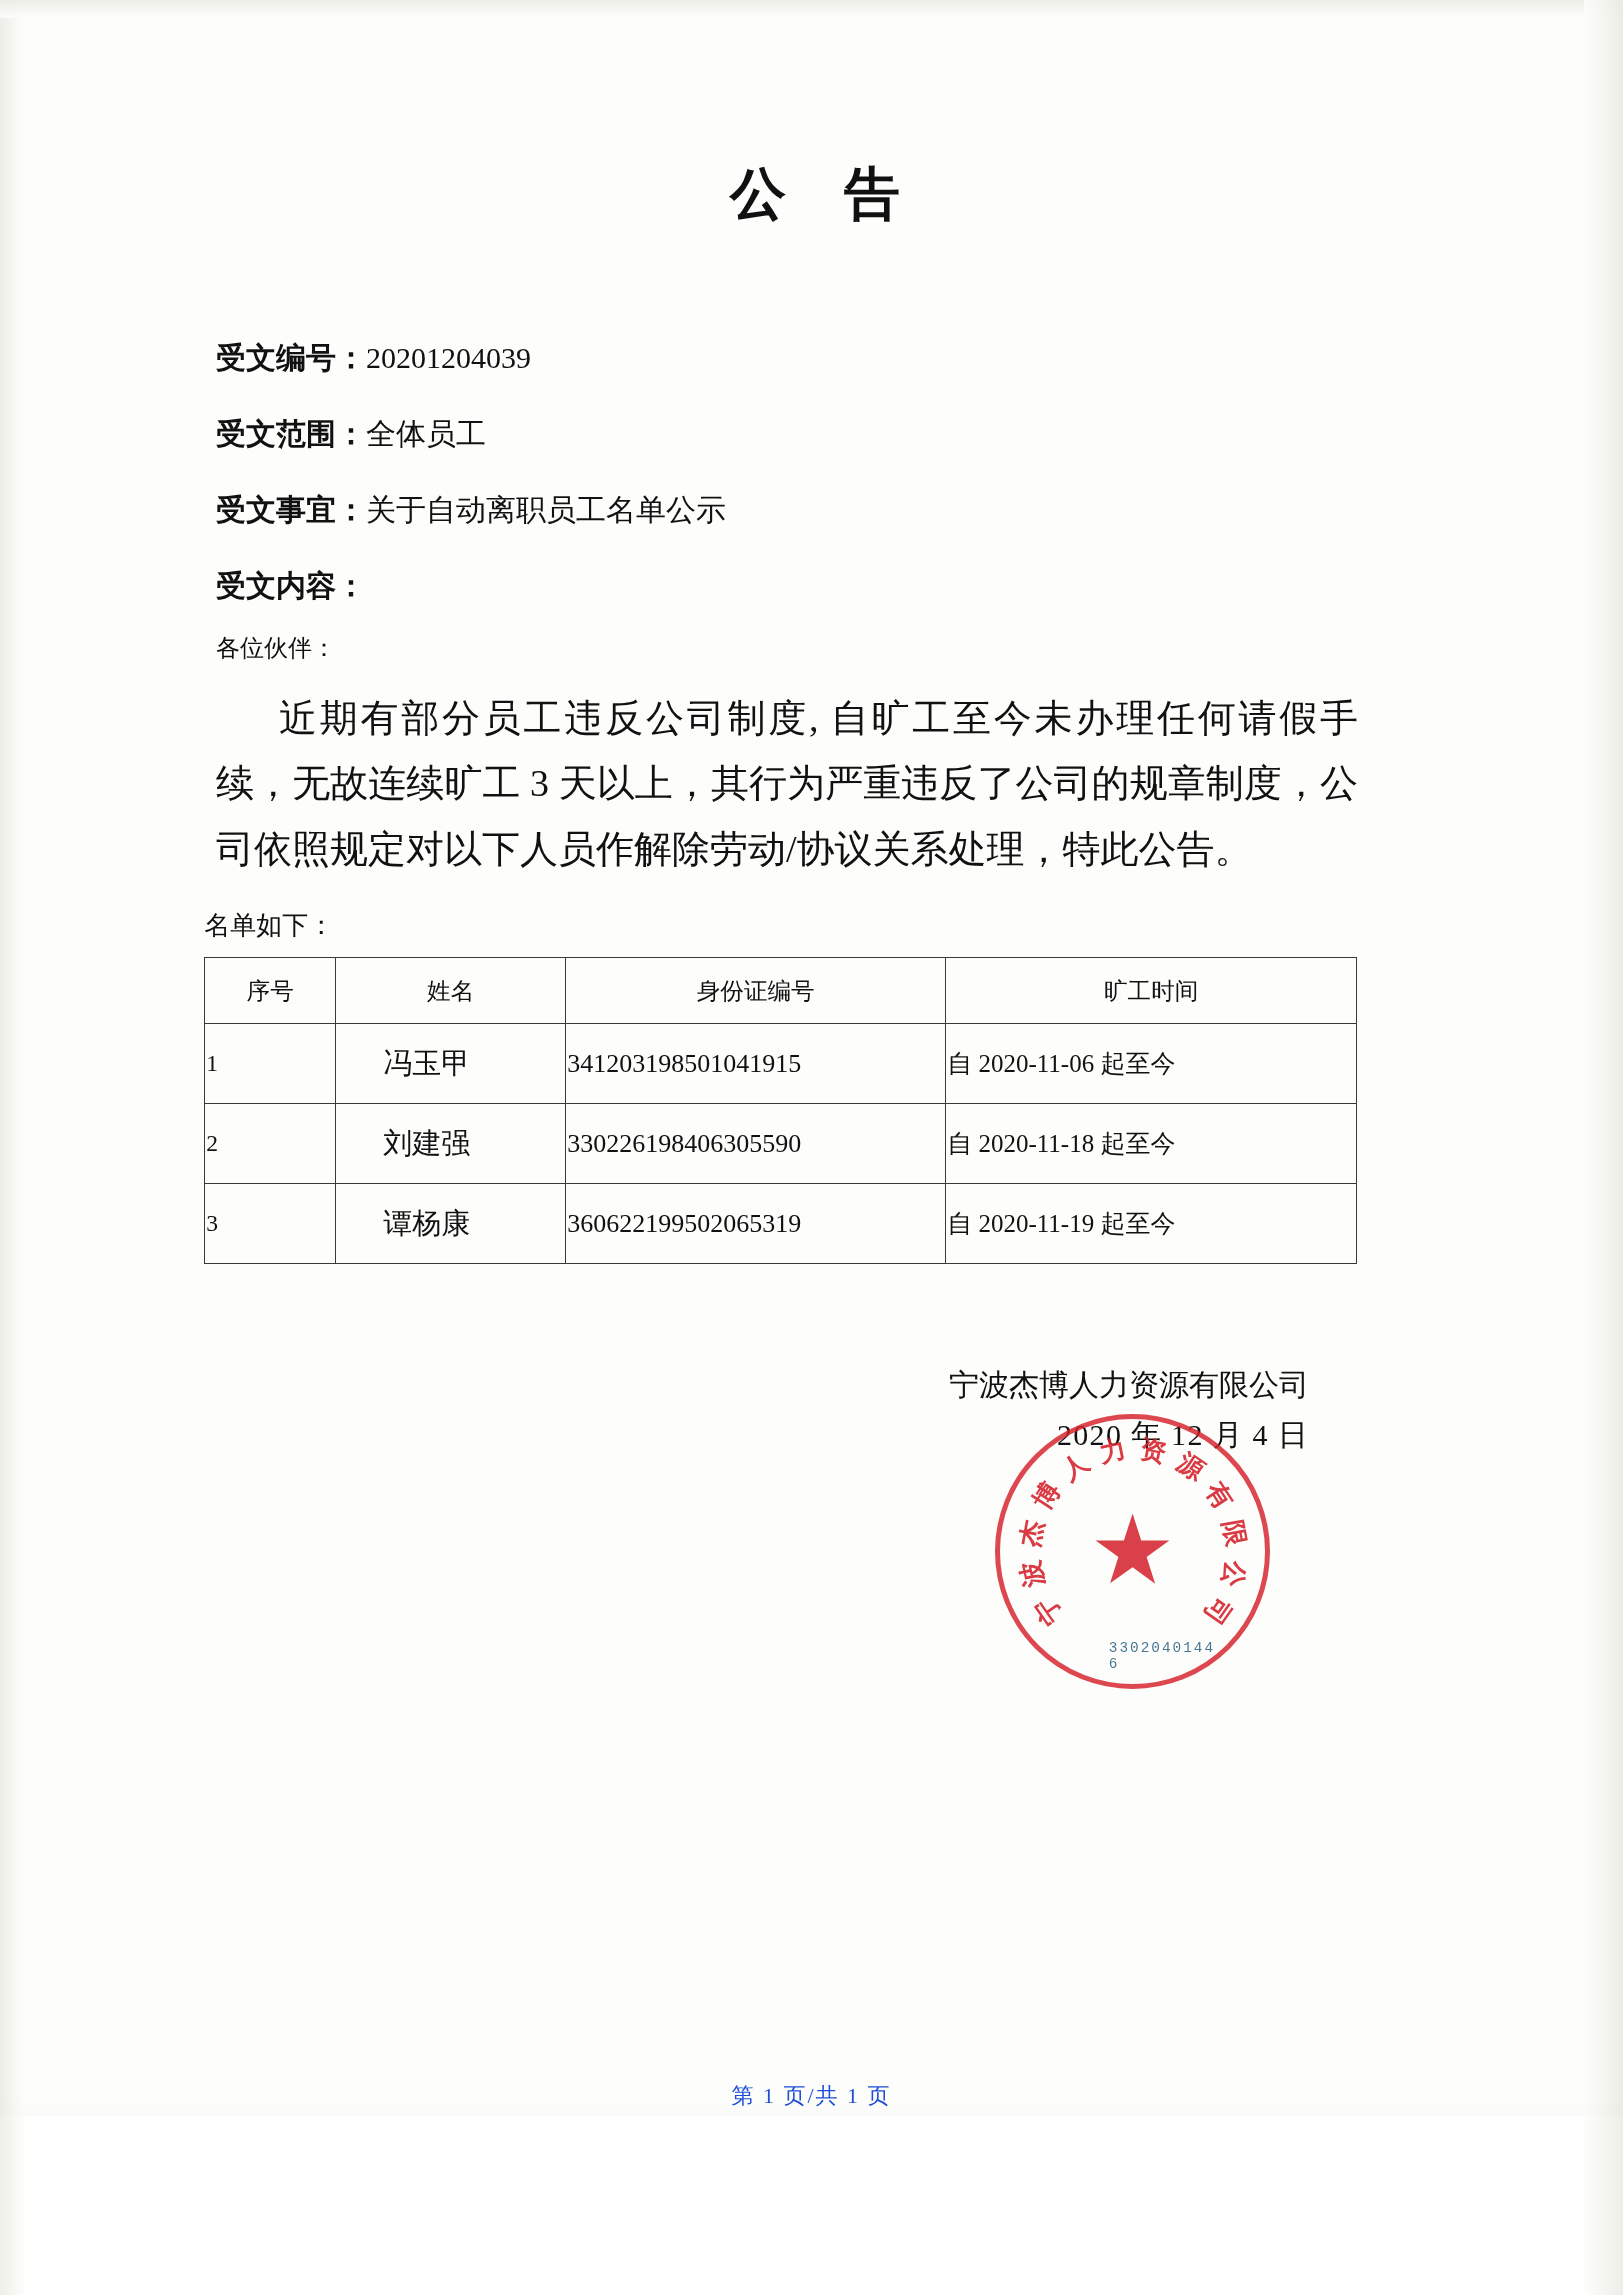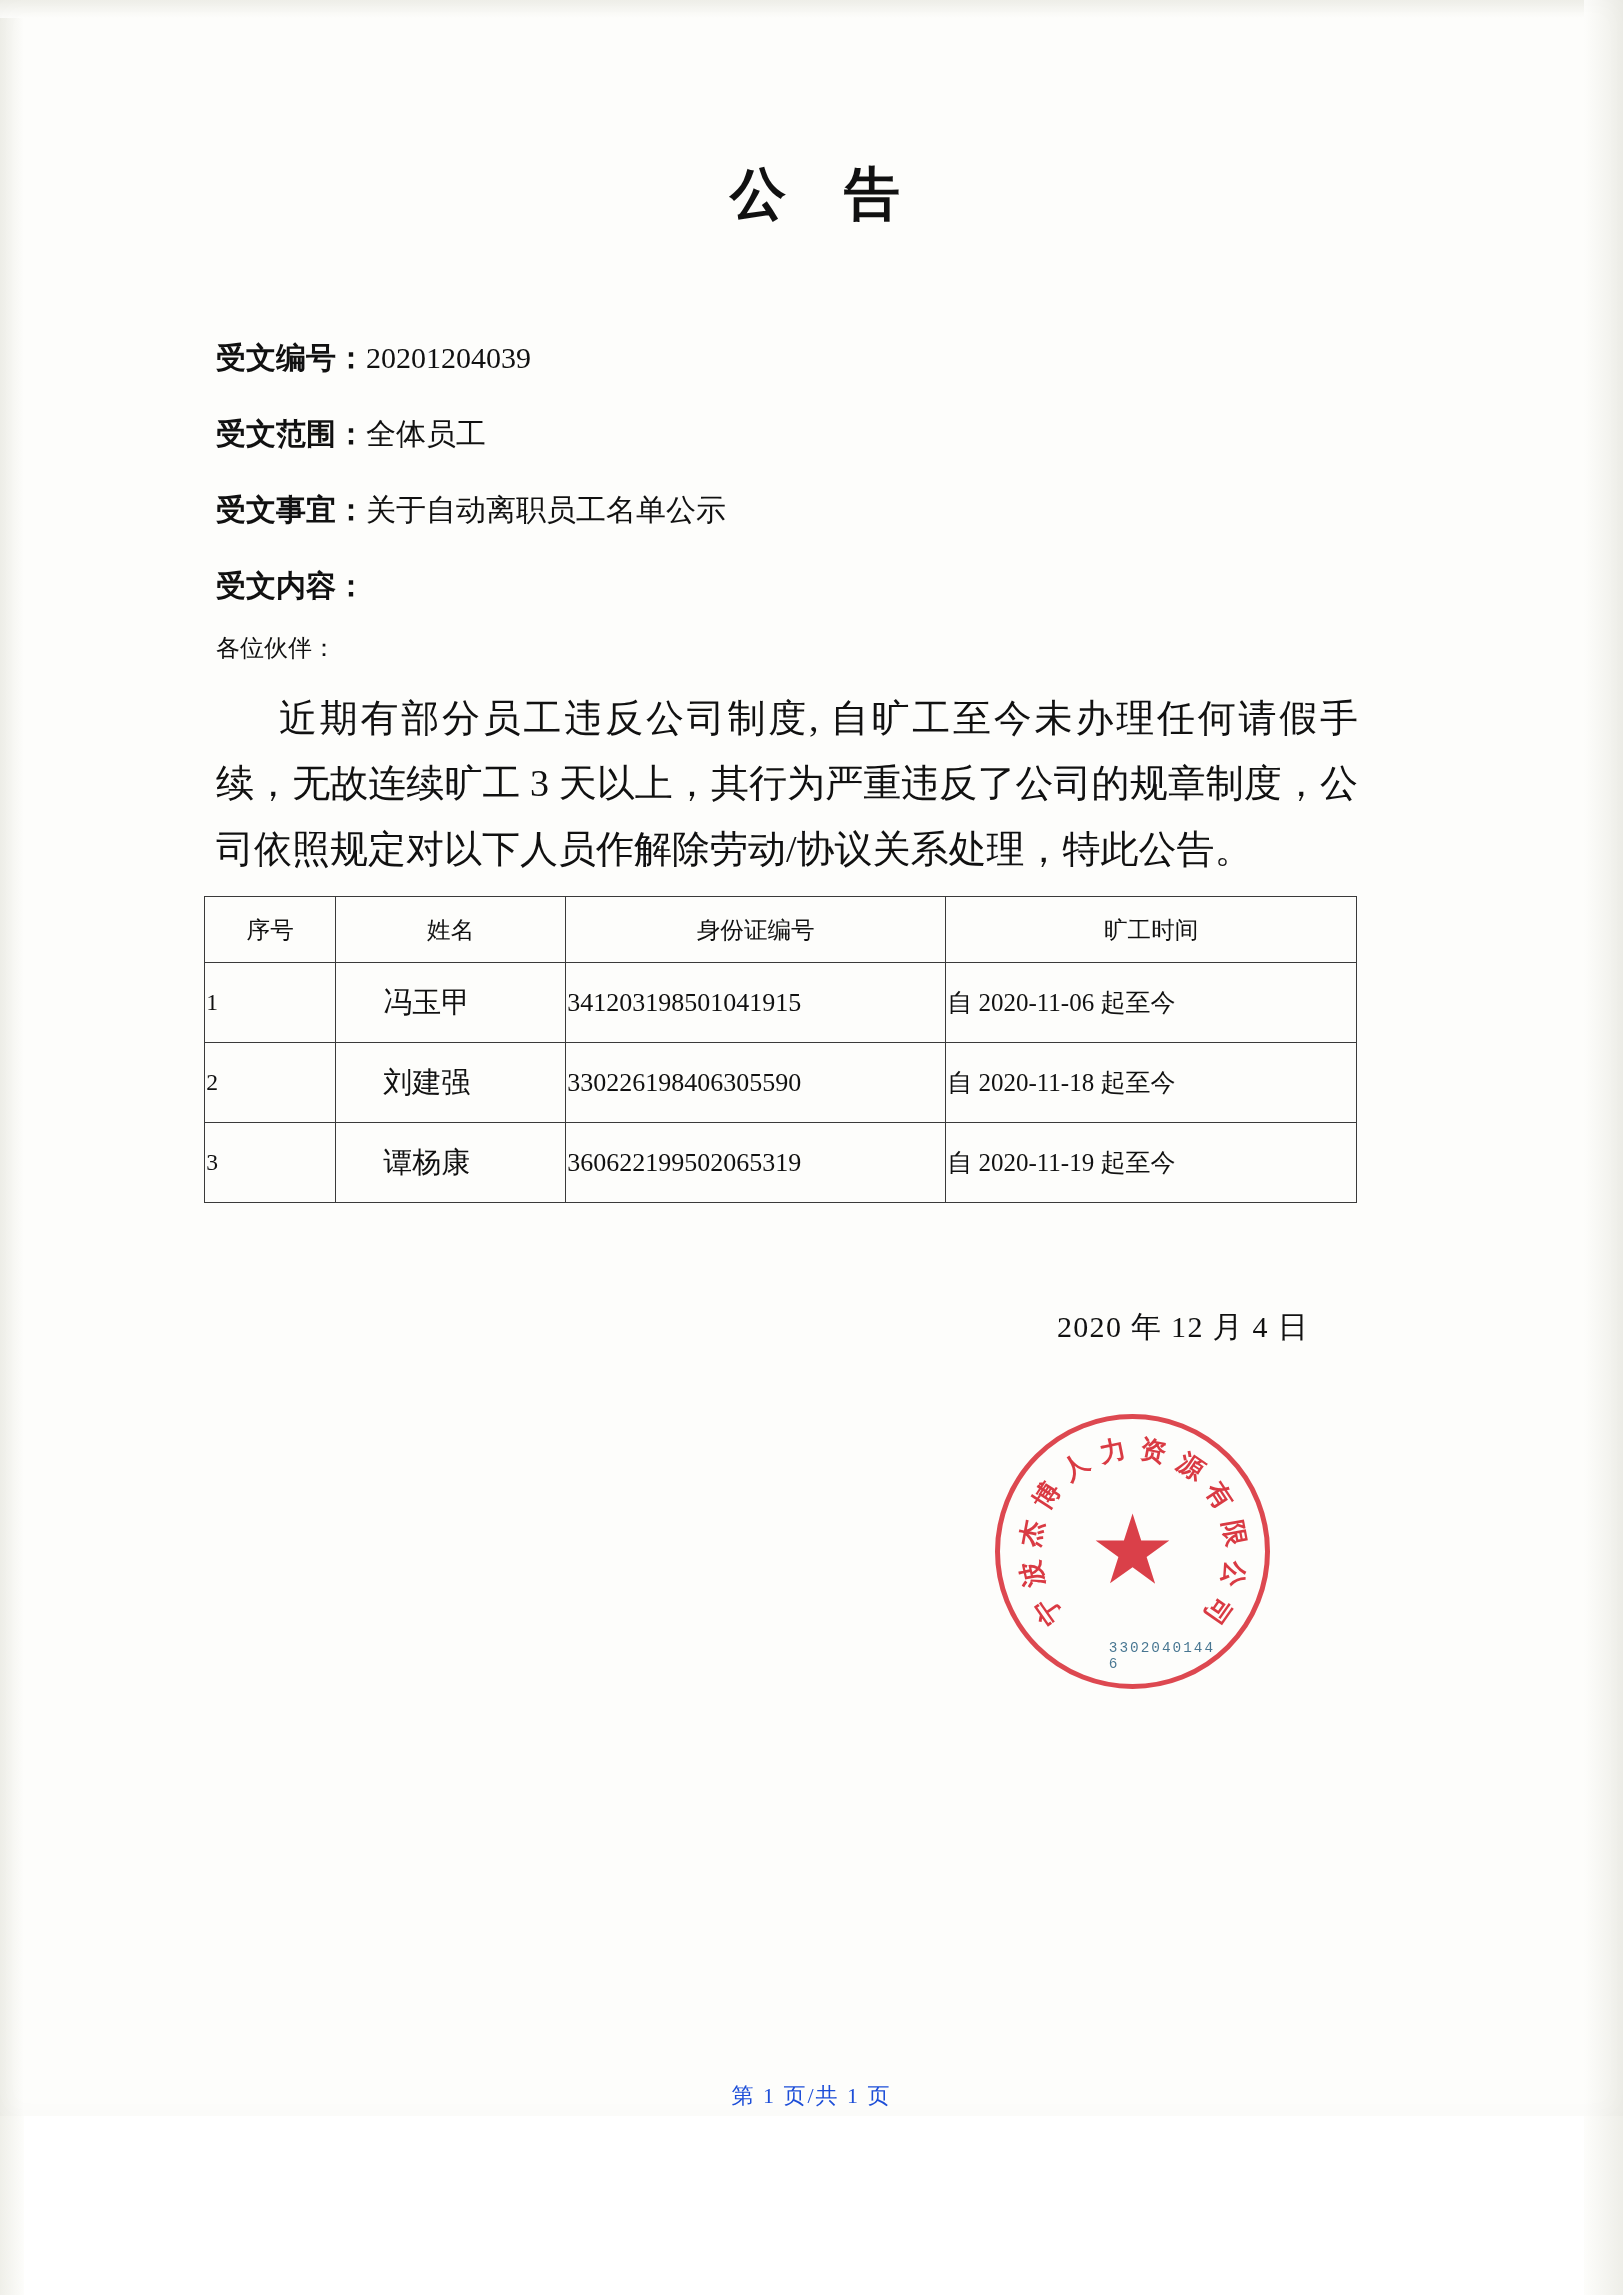--- a/index.html
+++ b/index.html
@@ -246,20 +246,21 @@
       </div>
       <div class="field-row r2">
         <span class="field-label">受文内容：</span><span class="field-value"></span>
       </div>
     </div>
 
     <div class="salutation">各位伙伴：</div>
 
     <div class="para">近期有部分员工违反公司制度, 自旷工至今未办理任何请假手续，无故连续旷工 3 天以上，其行为严重违反了公司的规章制度，公司依照规定对以下人员作解除劳动/协议关系处理，特此公告。</div>
 
+    <div class="list-lead">名单如下：</div>
 
     <table class="name-table">
       <colgroup>
         <col class="col-idx">
           <col class="col-name">
           <col class="col-id">
           <col class="col-time">
       </colgroup>
       <thead>
         <tr>
@@ -285,20 +286,21 @@
         <tr>
           <td class="idx">3</td>
           <td class="name">谭杨康</td>
           <td class="idnum">360622199502065319</td>
           <td class="time">自 2020-11-19 起至今</td>
         </tr>
       </tbody>
     </table>
 
     <div class="sign-block">
+      <div class="sign-company">宁波杰博人力资源有限公司</div>
       <div class="sign-date">2020 年 12 月 4 日</div>
     </div>
 
   </div>
 
   <div class="stamp">
     <div class="ring"></div>
     <div class="arc-text" id="stamp-arc">
         <span style="transform: rotate(-215deg) translate(103px) rotate(90deg) translate(-50%, -50%);">宁</span>
         <span style="transform: rotate(-192.273deg) translate(103px) rotate(90deg) translate(-50%, -50%);">波</span>

